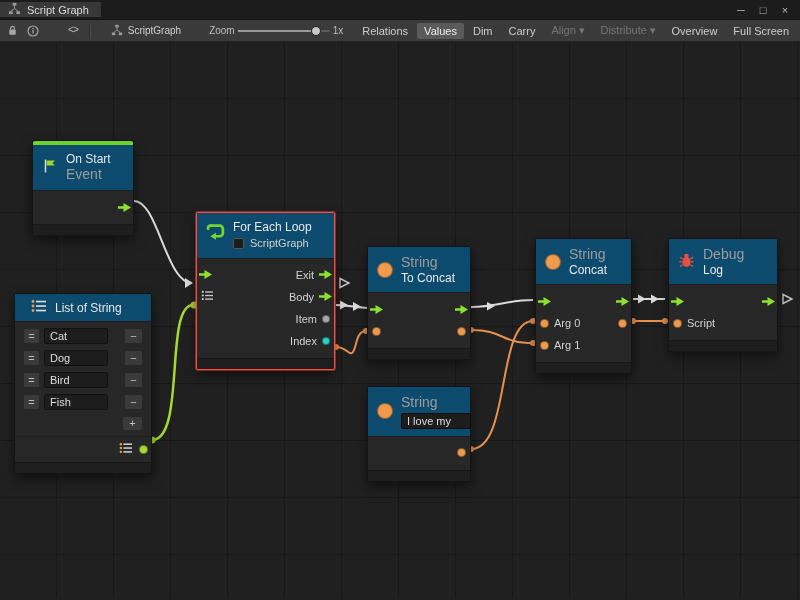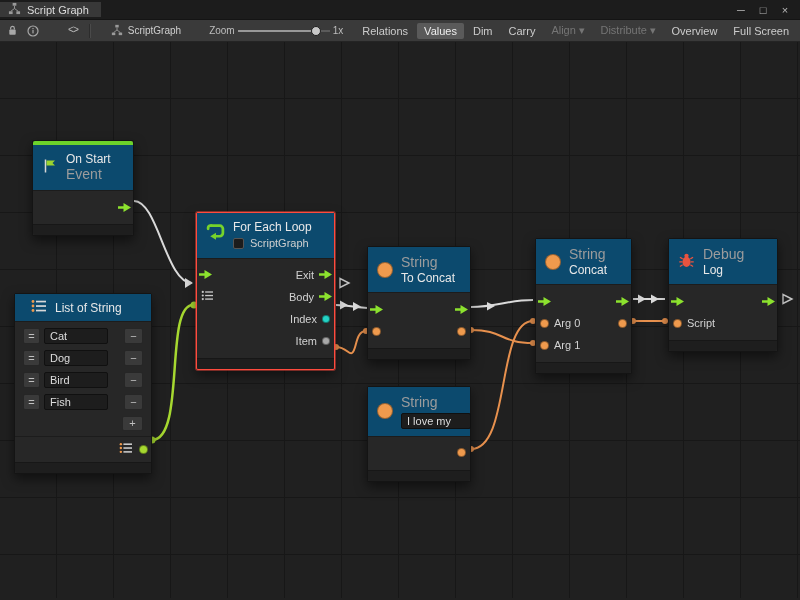--- a/index.html
+++ b/index.html
@@ -334,28 +334,28 @@
           <span class="plabel">Body</span>
           <span class="arrow edge-r">
             <svg width="13" height="9" viewBox="0 0 13 9">
                 <path d="M0 3.2h5.5V0L13 4.5 5.5 9V5.8H0z" fill="#8ce22e"></path>
               </svg>
           </span>
         </span>
       </div>
       <div class="prow">
         <span class="right">
+          <span class="plabel">Item</span>
+          <span class="dot gray edge-r"></span>
+        </span>
+      </div>
+      <div class="prow">
+        <span class="right">
           <span class="plabel">Index</span>
           <span class="dot teal edge-r"></span>
-        </span>
-      </div>
-      <div class="prow">
-        <span class="right">
-          <span class="plabel">Item</span>
-          <span class="dot gray edge-r"></span>
         </span>
       </div>
     </div>
     <div class="nfooter"></div>
   </div>
 
   <div class="node" style="left:367px; top:204px; width:104px;">
     <div class="nheader">
       <span class="string-icon"></span>
       <span class="tstack">

